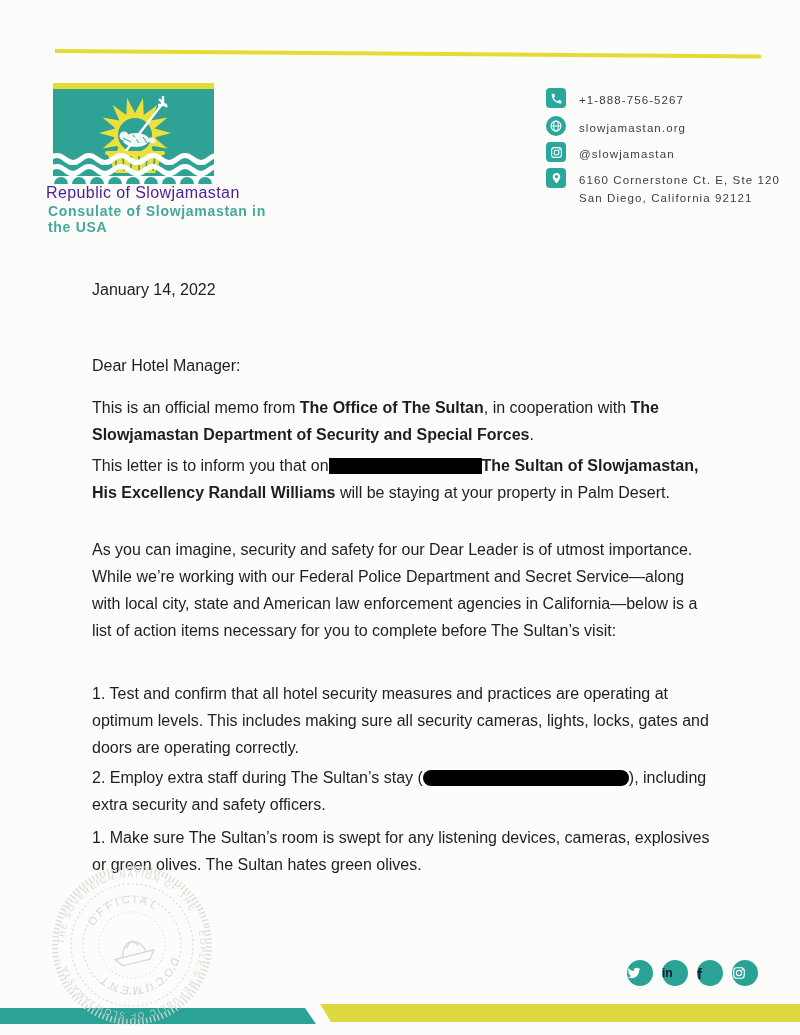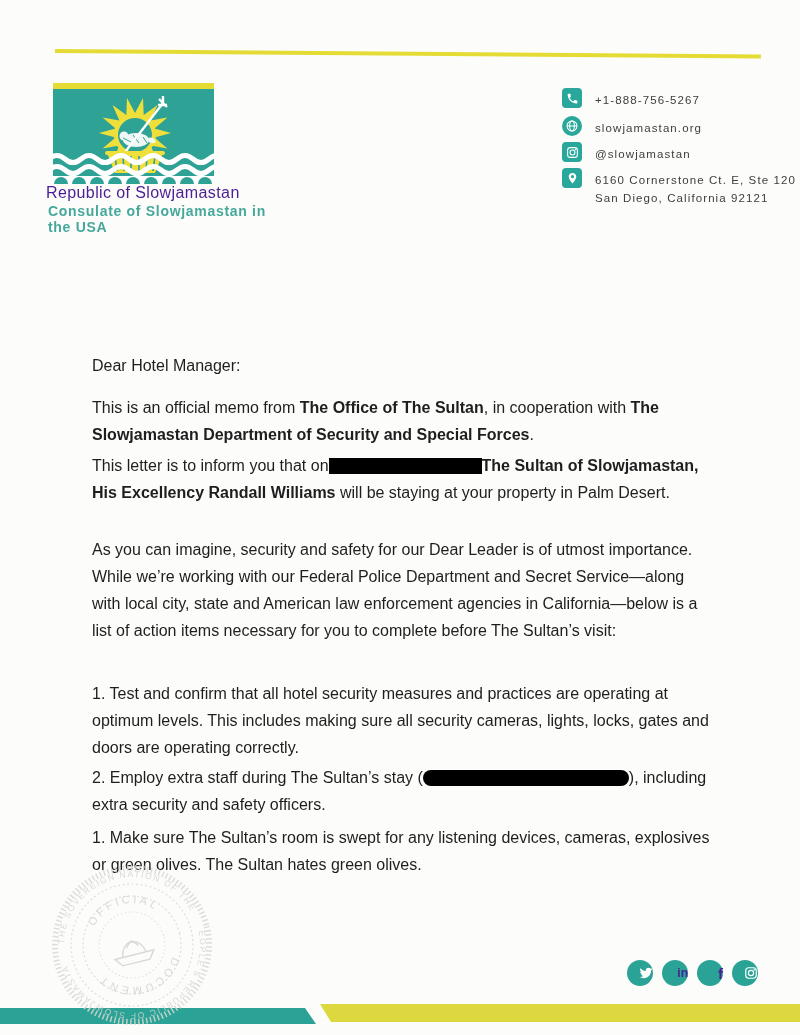--- a/index.html
+++ b/index.html
@@ -12,39 +12,39 @@
   .top-rule{position:absolute;left:55px;top:49px;width:706px;height:4px;
     background:#e4dc35;transform:rotate(0.45deg);transform-origin:left top;}
   
   .flag{position:absolute;left:53px;top:83px;width:161px;height:101px;}
   .logo-title{position:absolute;left:46px;top:184px;width:230px;
     font-size:16px;letter-spacing:.4px;color:#4c1d95;font-weight:500;}
   .logo-subtitle{position:absolute;left:48px;top:203px;width:230px;
     font-size:14px;letter-spacing:.7px;color:#45a89b;font-weight:600;}
   
   .contact{position:absolute;left:546px;top:86px;width:230px;}
-  .c-row{position:absolute;left:16px;display:flex;align-items:flex-start;}
+  .c-row{position:absolute;left:0;display:flex;align-items:flex-start;}
   .c-ic{width:20px;height:20px;border-radius:4px;background:#2aa79b;
     display:flex;align-items:center;justify-content:center;flex:0 0 20px;}
   .c-ic.round{border-radius:50%;}
   .c-txt{margin-left:13px;font-size:11.5px;letter-spacing:1.1px;color:#3d3d3d;
     font-weight:500;line-height:18px;padding-top:3px;white-space:nowrap;}
   
   .abs{position:absolute;}
   .body-text{left:92px;width:622px;font-size:16px;line-height:27px;}
   .bold{font-weight:700;}
   .redact{display:inline-block;height:16px;background:#000;vertical-align:-3px;}
   .redact.rounded{border-radius:8px;}
   
   .seal{position:absolute;left:50px;top:860px;width:164px;height:170px;
     transform:rotate(-14deg);opacity:.85;z-index:5;}
   
   .social{position:absolute;left:627px;top:960px;display:flex;gap:9px;z-index:4;}
   .s-ic{width:26px;height:26px;border-radius:50%;background:#2aa396;
-    display:flex;align-items:center;justify-content:flex-end;color:#4c1d95;}
+    display:flex;align-items:center;justify-content:flex-start;color:#0f172a;}
   .s-ic .txt{font-size:12px;font-weight:700;font-family:"Liberation Sans",sans-serif;}
   
   .band{position:absolute;left:0;top:1004px;width:800px;height:20px;z-index:1;}
   .band .teal{position:absolute;left:0;top:4px;height:16px;width:316px;
     background:#2aa396;clip-path:polygon(0 0,305px 0,316px 100%,0 100%);}
   .band .yellow{position:absolute;left:319px;top:0;height:18px;width:481px;
     background:#ddd83f;clip-path:polygon(1px 0,481px 0,481px 100%,12px 100%);}
 </style>
 </head>
 <body>
@@ -144,20 +144,21 @@
             <path d="M12 2C8.13 2 5 5.13 5 8.5c0 5.25 7 13 7 13s7-7.75 7-13C19 5.13 15.87 2 12 2zm0 9.5c-1.66 0-3-1.34-3-3s1.34-3 3-3 3 1.34 3 3-1.34 3-3 3z"></path>
           </svg>
       </span>
       <span class="c-txt">
         <span>6160 Cornerstone Ct. E, Ste 120</span><br>
         <span>San Diego, California 92121</span>
       </span>
     </div>
   </div>
 
+  <div class="abs body-text" style="top:276px;">January 14, 2022</div>
   <div class="abs body-text" style="top:352px;">Dear Hotel Manager:</div>
   <div class="abs body-text" style="top:394px;"><span>This is an official memo from </span><span class="bold">The Office of The Sultan</span><span>, in cooperation with </span><span class="bold">The Slowjamastan Department of Security and Special Forces</span><span>.</span></div>
   <div class="abs body-text" style="top:452px;"><span>This letter is to inform you that on</span><span class="redact" style="width: 153px;"></span><span class="bold">The Sultan of Slowjamastan, His Excellency Randall Williams</span><span> will be staying at your property in Palm Desert.</span></div>
   <div class="abs body-text" style="top:536px;"><span>As you can imagine, security and safety for our Dear Leader is of utmost importance. While we’re working with our Federal Police Department and Secret Service—along with local city, state and American law enforcement agencies in California—below is a list of action items necessary for you to complete before The Sultan’s visit:</span></div>
   <div class="abs body-text" style="top:680px;"><span>1. Test and confirm that all hotel security measures and practices are operating at optimum levels. This includes making sure all security cameras, lights, locks, gates and doors are operating correctly.</span></div>
   <div class="abs body-text" style="top:764px;"><span>2. Employ extra staff during The Sultan’s stay (</span><span class="redact rounded" style="width: 206px;"></span><span>), including extra security and safety officers.</span></div>
   <div class="abs body-text" style="top:824px;"><span>1. Make sure The Sultan’s room is swept for any listening devices, cameras, explosives or green olives. The Sultan hates green olives.</span></div>
 
   <svg class="seal" viewBox="0 0 164 164">
     <defs>

